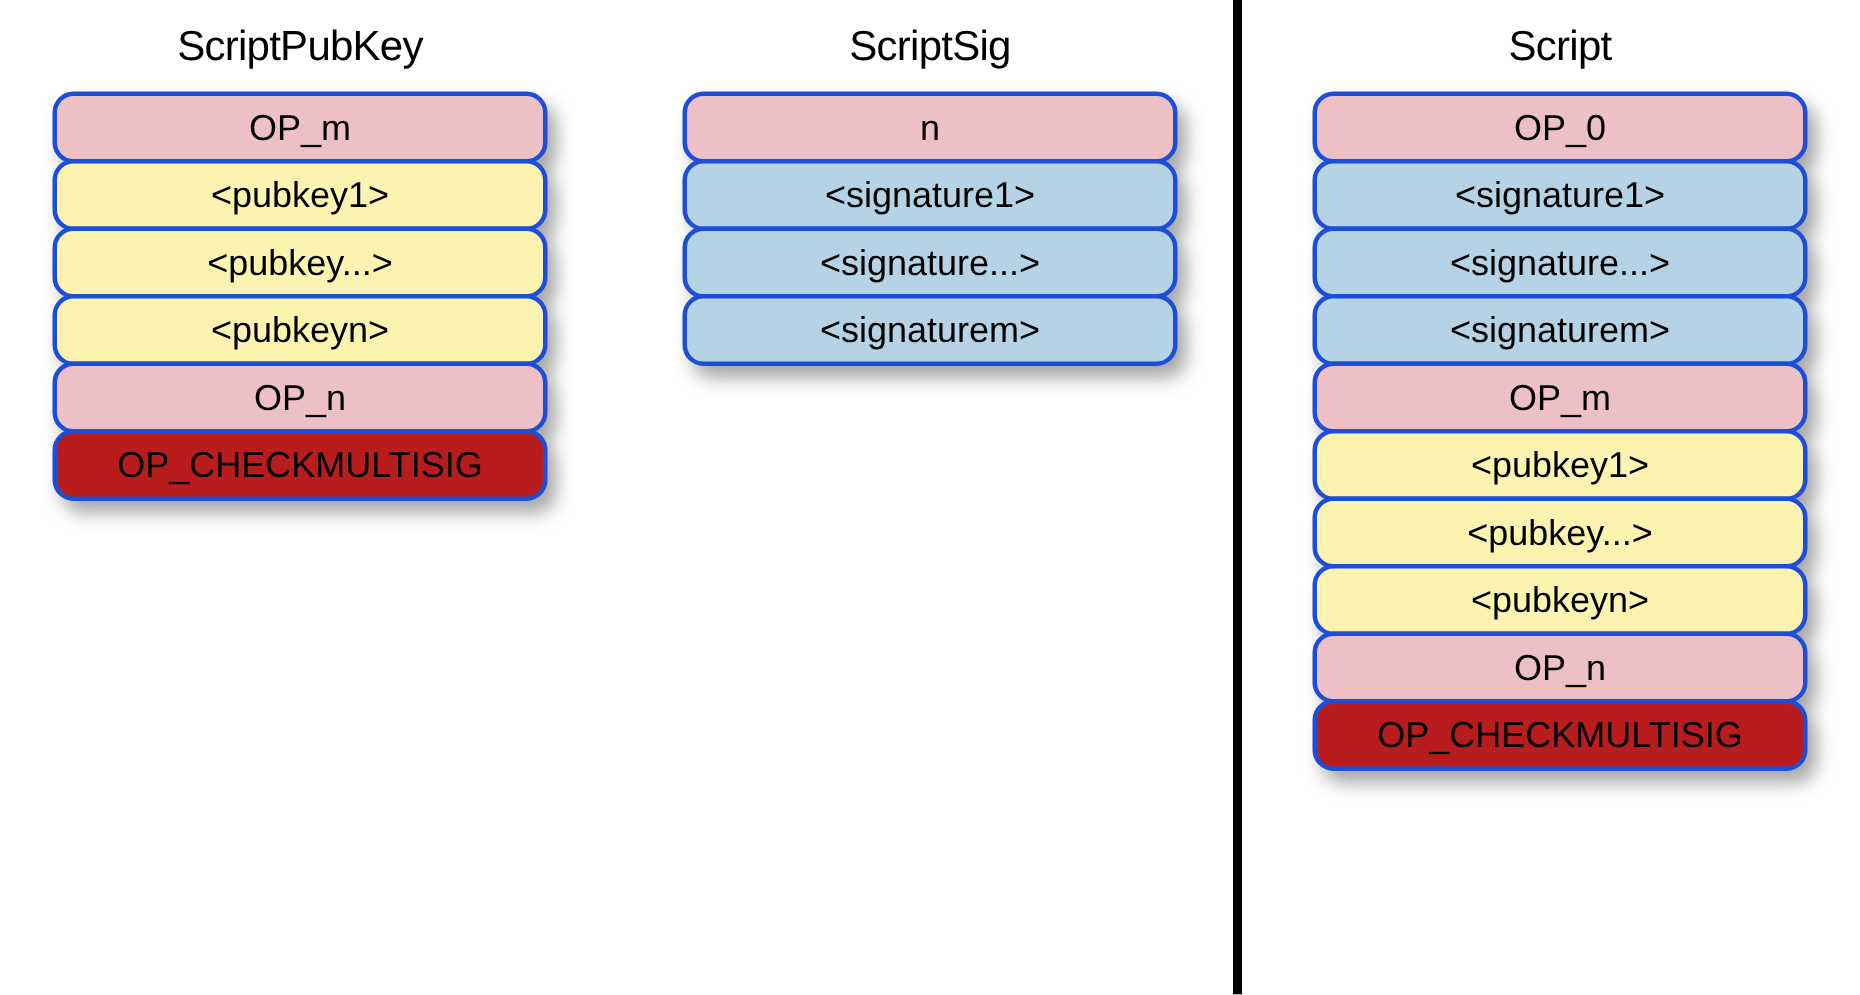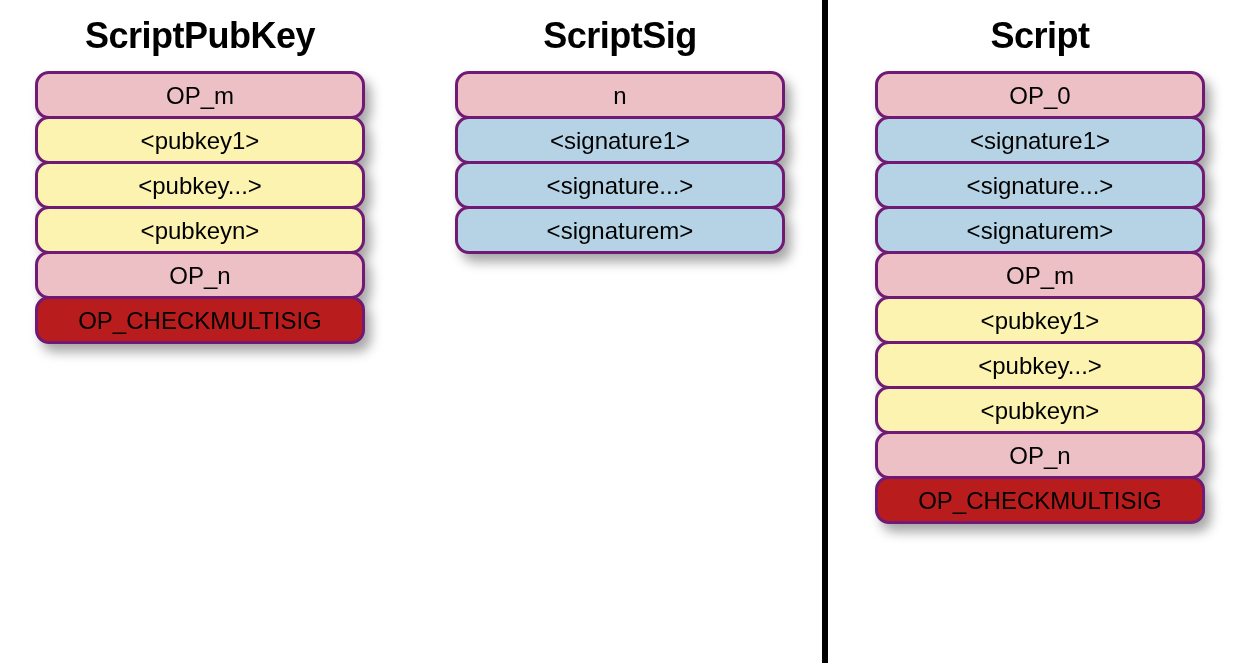--- a/index.html
+++ b/index.html
@@ -24,34 +24,34 @@
   .col {
     position: absolute;
     top: 15px;
     width: 330px;
     text-align: center;
   }
   .col-1 { left: 35px; }
   .col-2 { left: 455px; }
   .col-3 { left: 875px; }
   .col-title {
-    font-weight: 700;
-    font-size: 36px;
+    font-weight: 400;
+    font-size: 28px;
     letter-spacing: -0.5px;
     margin-bottom: 14px;
   }
   .stack {
     position: relative;
     filter: drop-shadow(6px 8px 6px rgba(0,0,0,0.35));
   }
   .cell {
     box-sizing: border-box;
     height: 48px;
     line-height: 44px;
-    border: 3px solid #701a75;
+    border: 3px solid #1d4ed8;
     border-radius: 14px;
     font-size: 24px;
     font-weight: 400;
     color: #000;
     margin-top: -3px; 
     position: relative;
     background-clip: padding-box;
   }
   .cell:first-child { margin-top: 0; }
   .pink   { background: #edc0c6; }

